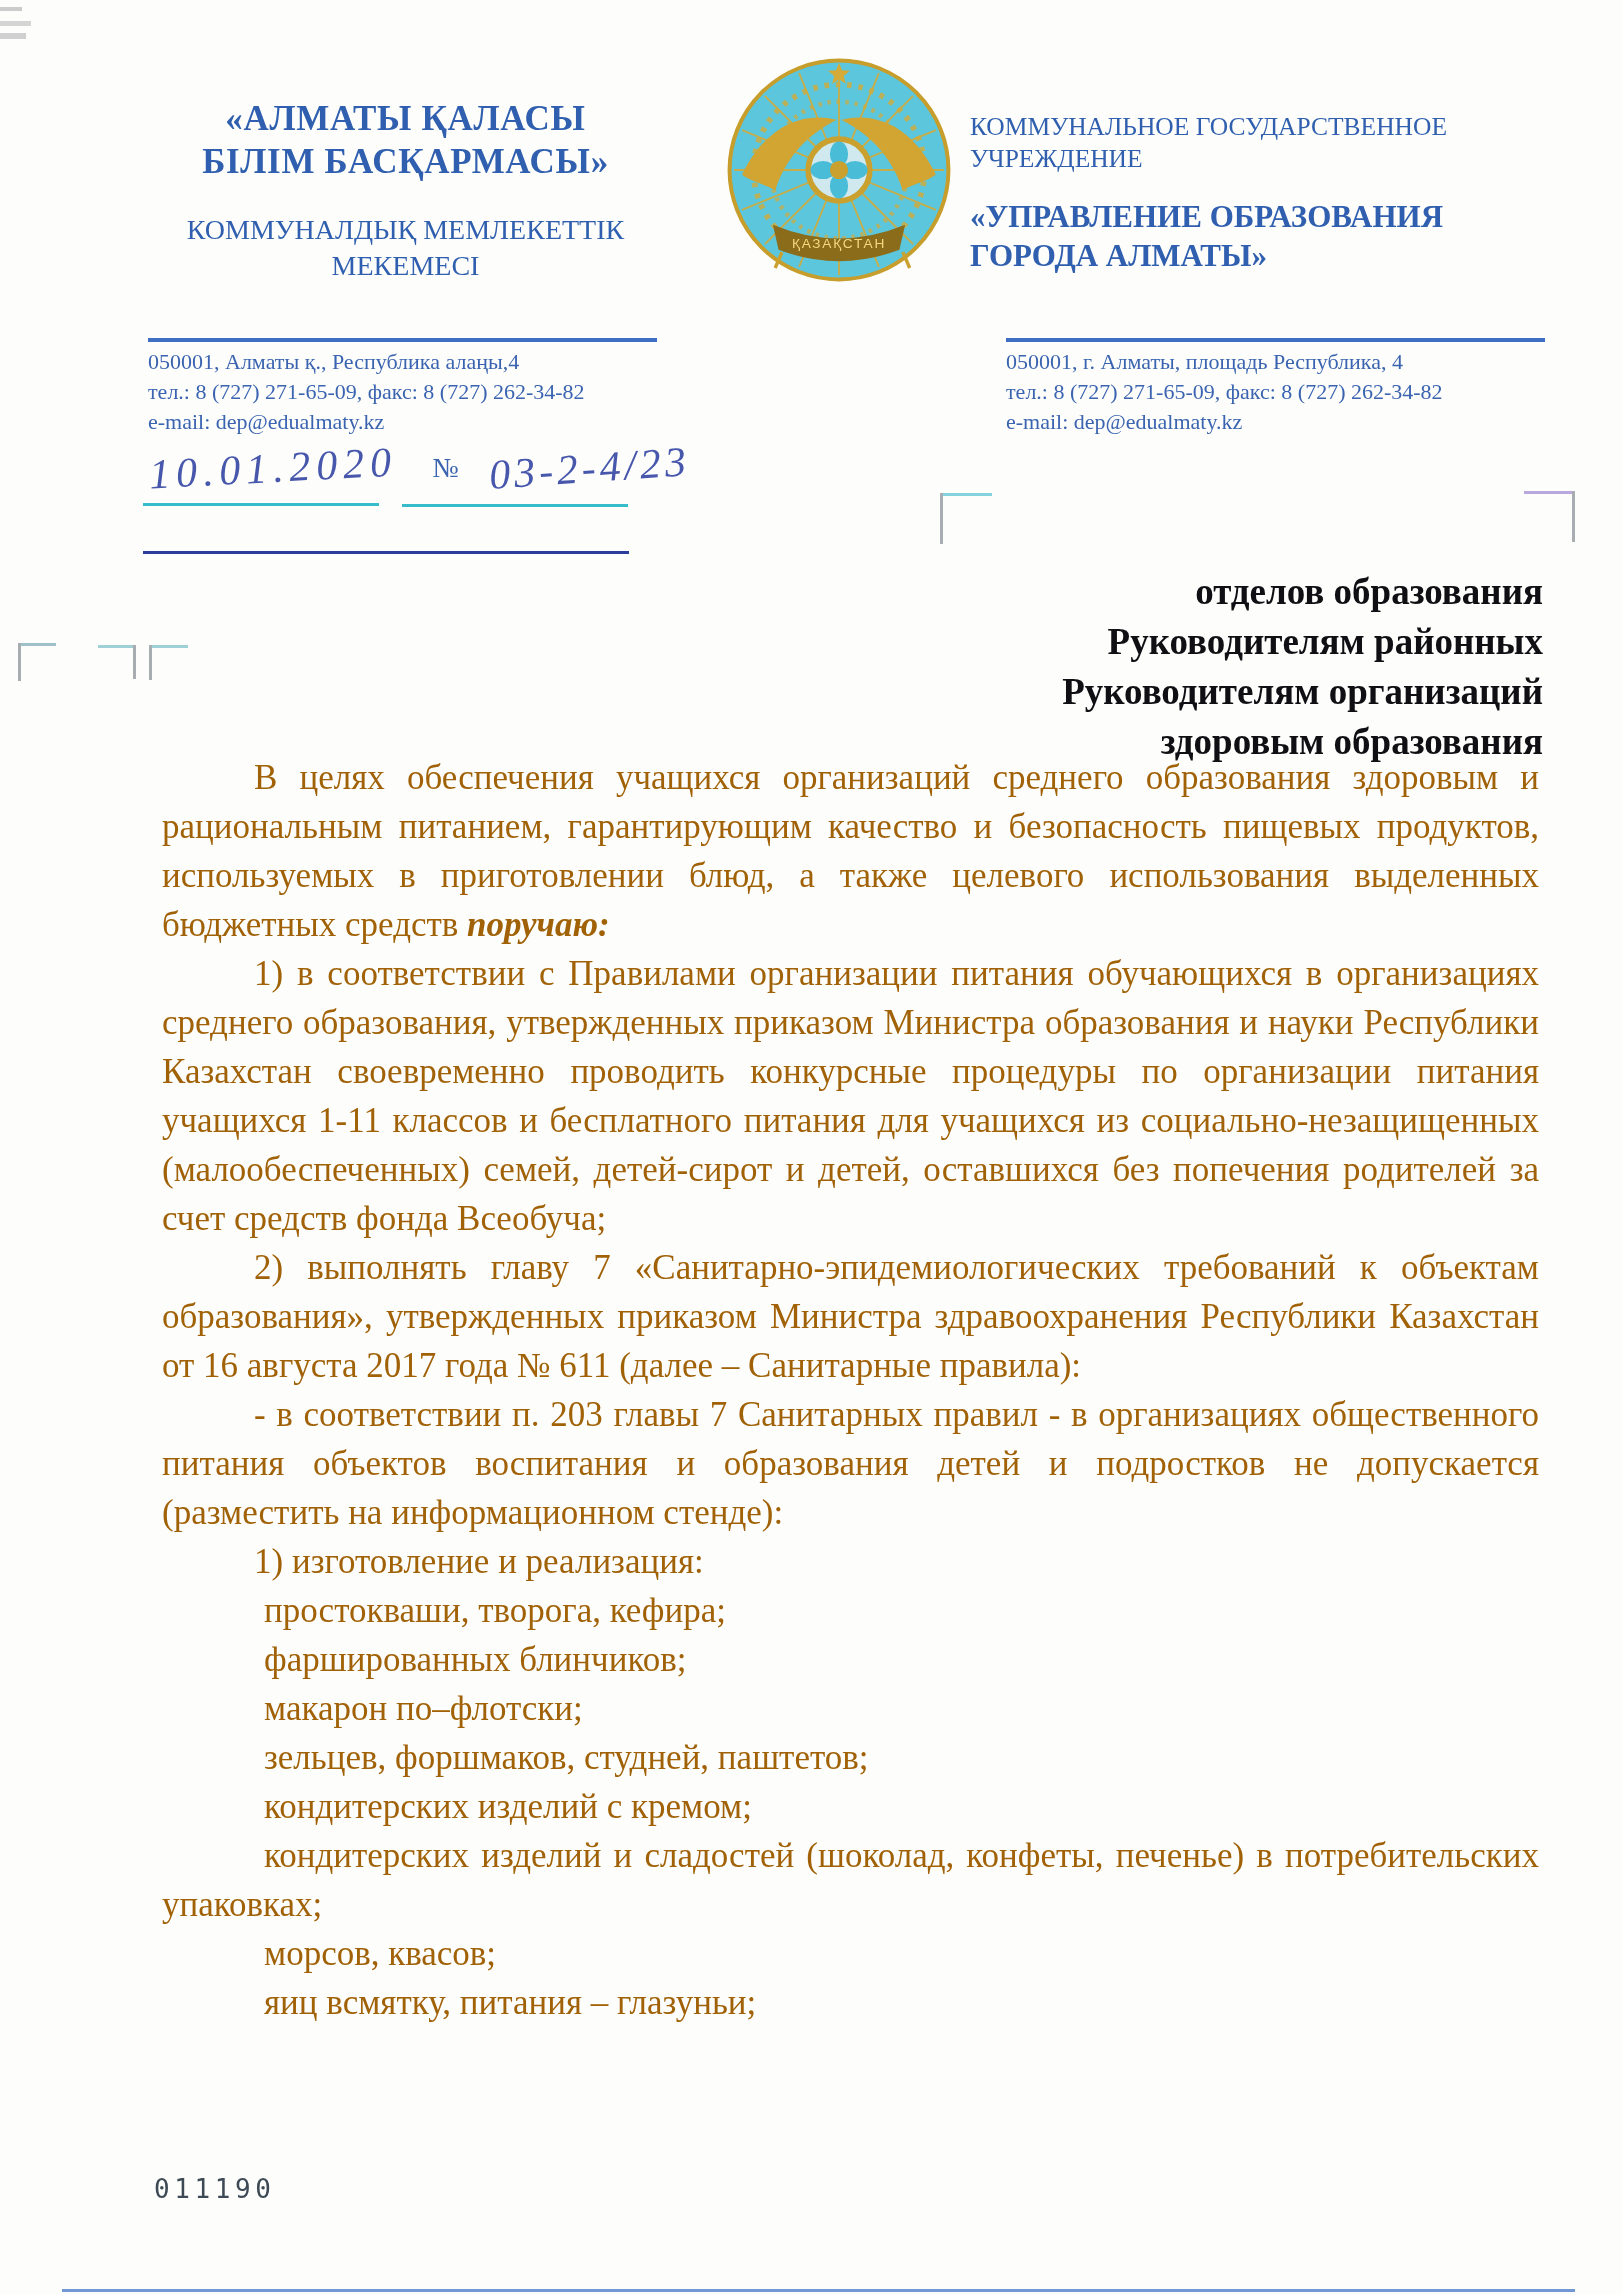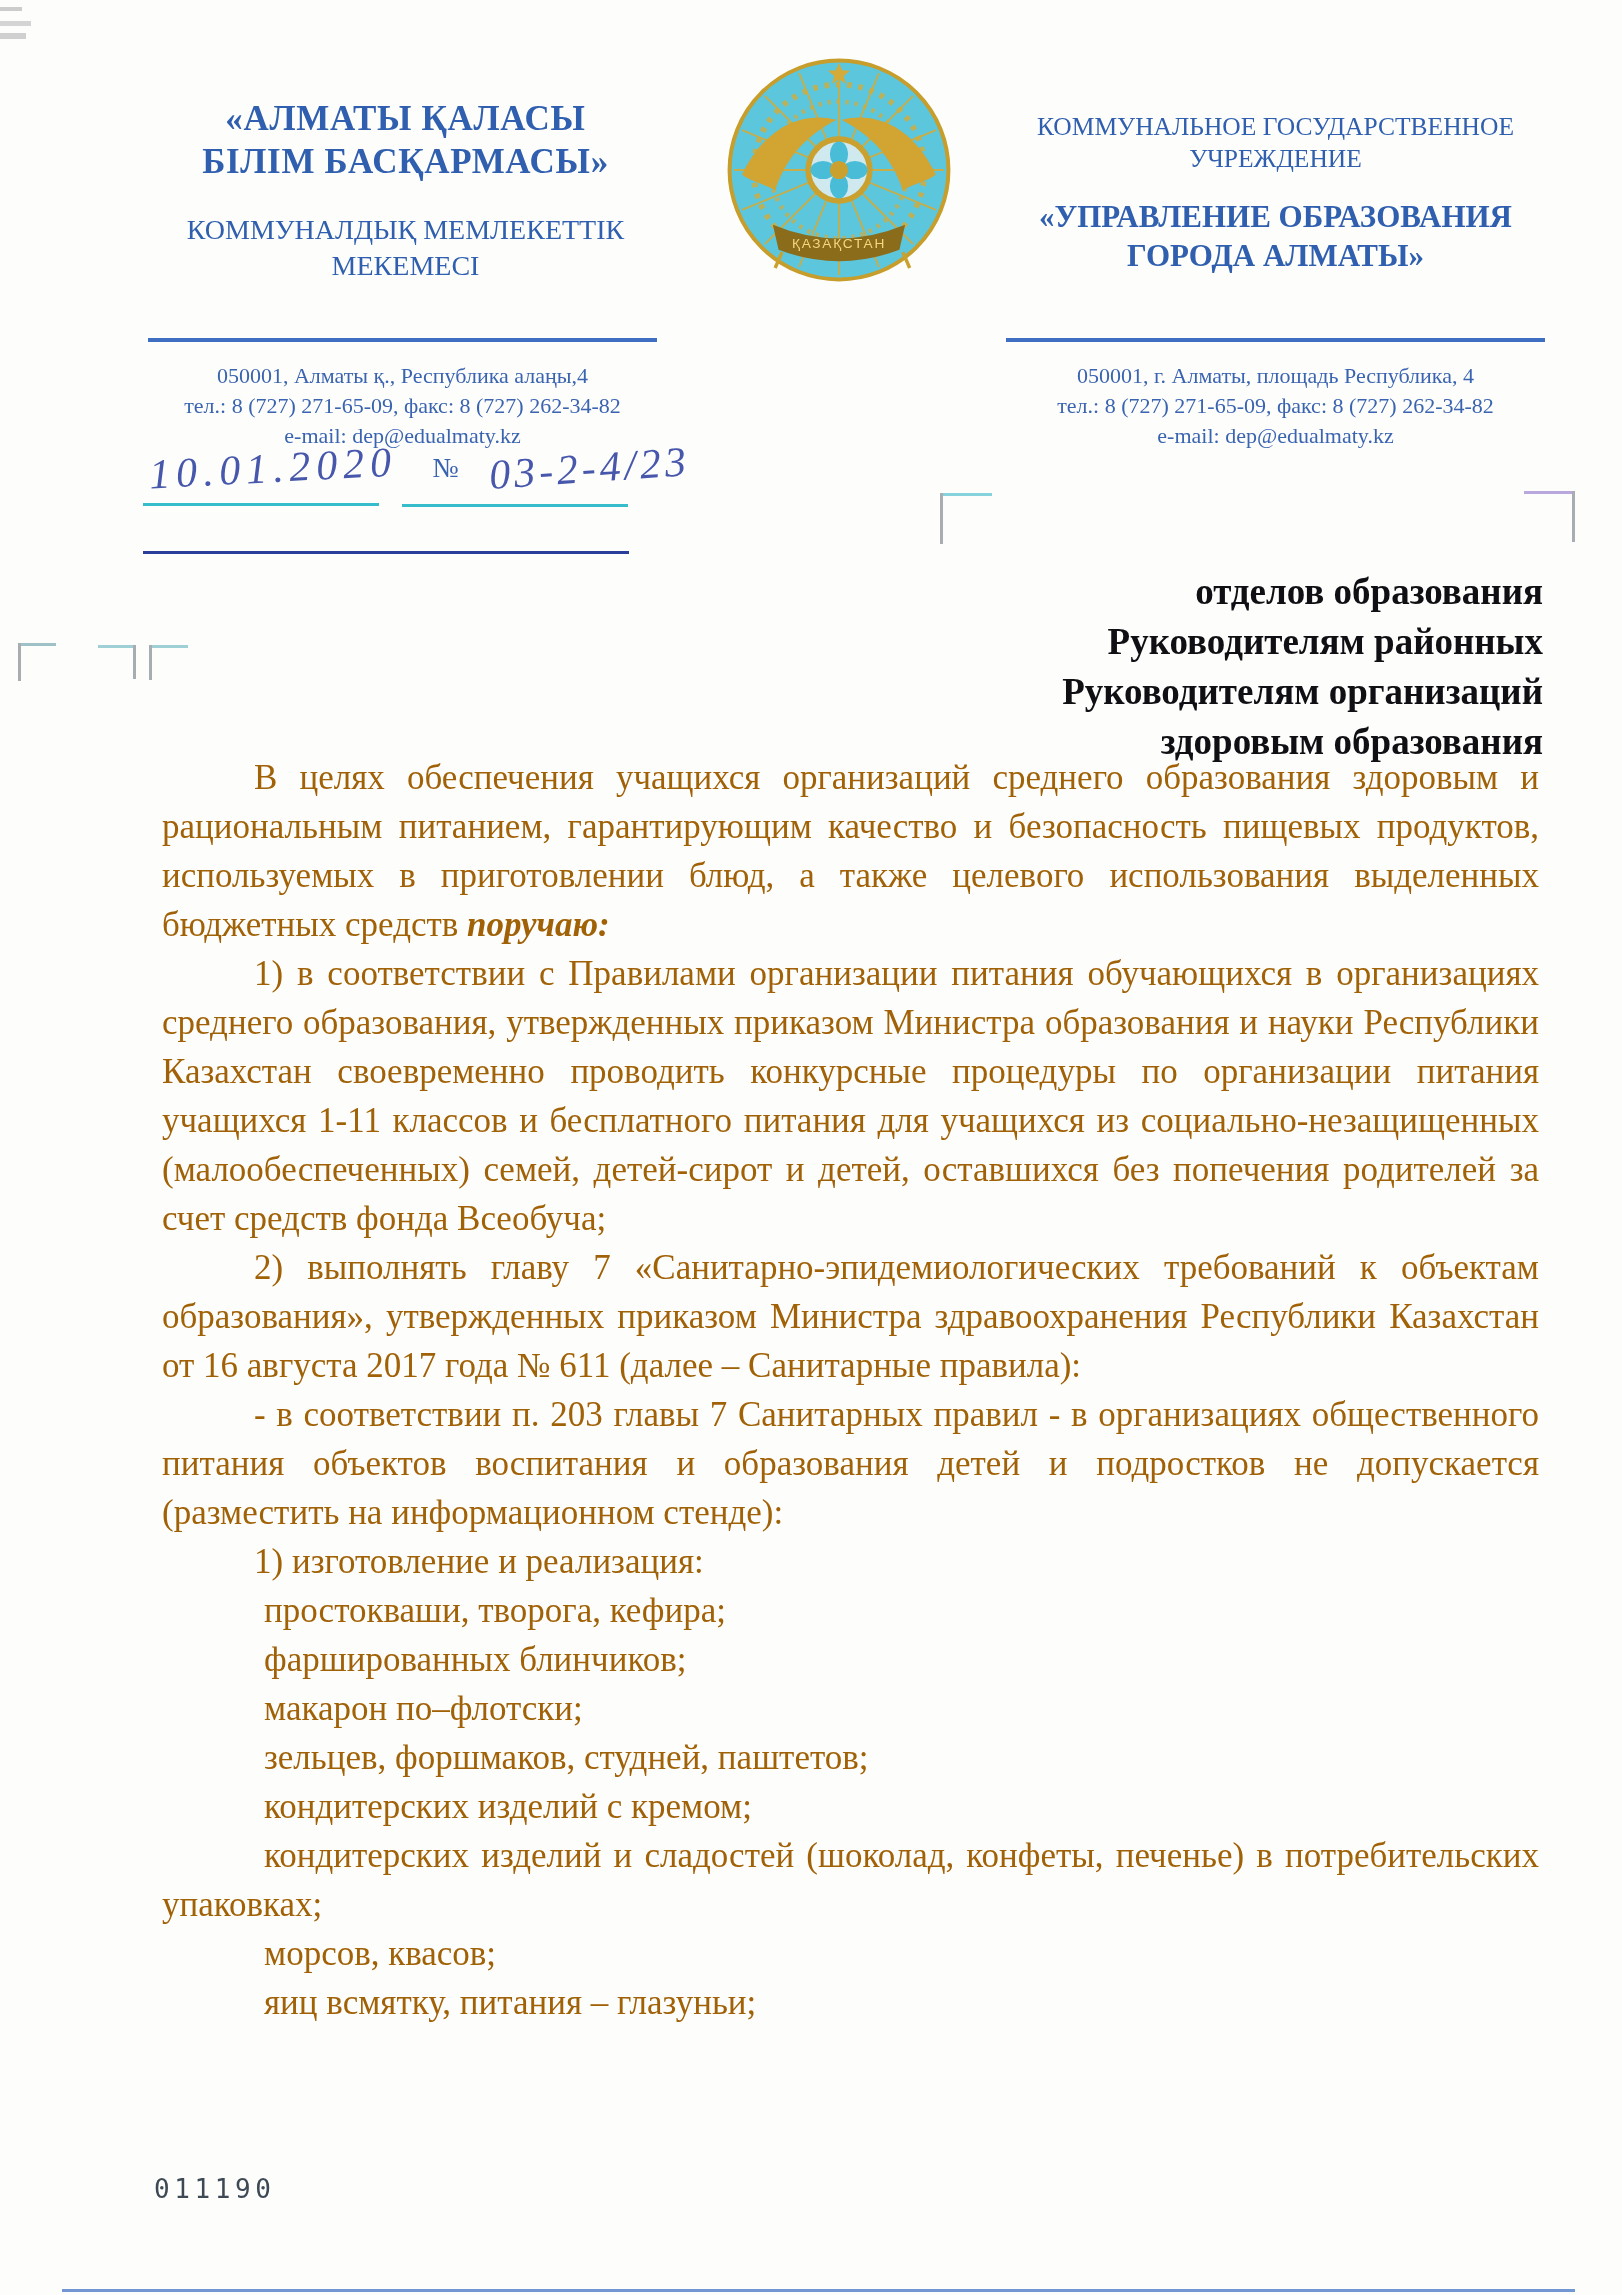--- a/index.html
+++ b/index.html
@@ -5,26 +5,26 @@
   html,body{margin:0;padding:0;background:#e8e8e8;}
   .page{
     position:relative;width:1623px;height:2295px;background:#fdfdfc;
     margin:0 auto;overflow:hidden;
     font-family:"Liberation Serif","DejaVu Serif",serif;
   }
   
   .org-left{position:absolute;left:149px;top:97px;width:513px;text-align:center;color:#2f5fae;}
   .org-left .title{font-weight:bold;font-size:35px;line-height:43px;letter-spacing:0.7px;}
   .org-left .subtitle{margin-top:29px;font-size:28px;line-height:36px;}
-  .org-right{position:absolute;left:1006px;top:111px;width:539px;text-align:center;color:#2f5fae;}
+  .org-right{position:absolute;left:970px;top:111px;width:539px;color:#2f5fae;}
   .org-right .subtitle{font-size:25.5px;line-height:32px;}
   .org-right .title{margin-top:22px;font-weight:bold;font-size:31px;line-height:39px;}
   .emblem{position:absolute;left:725px;top:55px;width:228px;height:230px;}
-  .addr{position:absolute;top:338px;border-top:4.6px solid #3f6fc3;padding-top:19px;
-        text-align:center;color:#3a64b0;font-size:22px;line-height:30px;}
+  .addr{position:absolute;top:338px;border-top:4.6px solid #3f6fc3;padding-top:5px;
+        color:#3a64b0;font-size:22px;line-height:30px;}
   .addr-left{left:148px;width:509px;}
   .addr-right{left:1006px;width:539px;}
   
   .refline{position:absolute;left:149px;top:444px;color:#4757ab;font-size:42px;white-space:nowrap;}
   .hand{display:inline-block;font-style:italic;letter-spacing:5.9px;transform:rotate(-3deg);}
   .hand-num{display:inline-block;font-style:italic;letter-spacing:3.9px;transform:rotate(-4deg);margin-left:19.6px;}
   .num-sign{display:inline-block;font-style:normal;font-size:27.5px;color:#3a64b0;margin-left:25px;vertical-align:5.2px;}
   .rule{position:absolute;}
   .rule-cyan1{left:143px;top:503px;width:236px;height:3.3px;background:#36bccb;}
   .rule-cyan2{left:402px;top:504px;width:226px;height:3.3px;background:#36bccb;}

